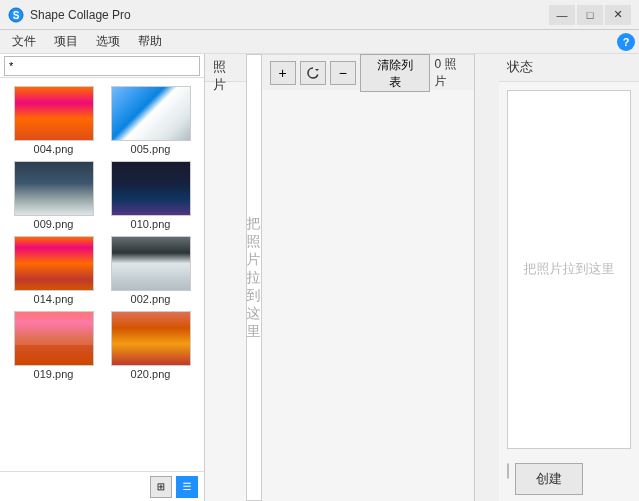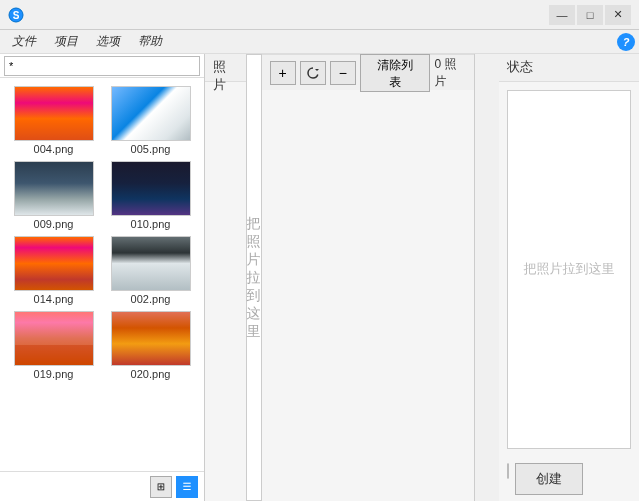--- a/index.html
+++ b/index.html
@@ -54,21 +54,20 @@
 
     
     .menu-bar {
       background: #f0f0f0;
       display: flex;
       align-items: center;
       height: 24px;
       padding: 0 4px;
       border-bottom: 1px solid #ddd;
       gap: 2px;
-      font-style: italic;
     }
     .menu-item {
       padding: 2px 8px;
       font-size: 12px;
       color: #333;
       cursor: pointer;
       border-radius: 2px;
     }
     .menu-bar-right {
       margin-left: auto;
@@ -310,20 +309,21 @@
 <body>
 
 <div class="title-bar">
   <div class="title-bar-left">
     <div class="title-bar-icon">
       <svg width="16" height="16" viewBox="0 0 16 16">
         <circle cx="8" cy="8" r="7" fill="#1e90ff" stroke="#0070cc" stroke-width="1"></circle>
         <text x="8" y="12" text-anchor="middle" fill="white" font-size="10" font-weight="bold">S</text>
       </svg>
     </div>
+    <span class="title-bar-title">Shape Collage Pro</span>
   </div>
   <div class="title-bar-controls">
     <button class="title-btn">—</button>
     <button class="title-btn">□</button>
     <button class="title-btn close">✕</button>
   </div>
 </div>
 
 <div class="menu-bar">
   <span class="menu-item">文件</span>

